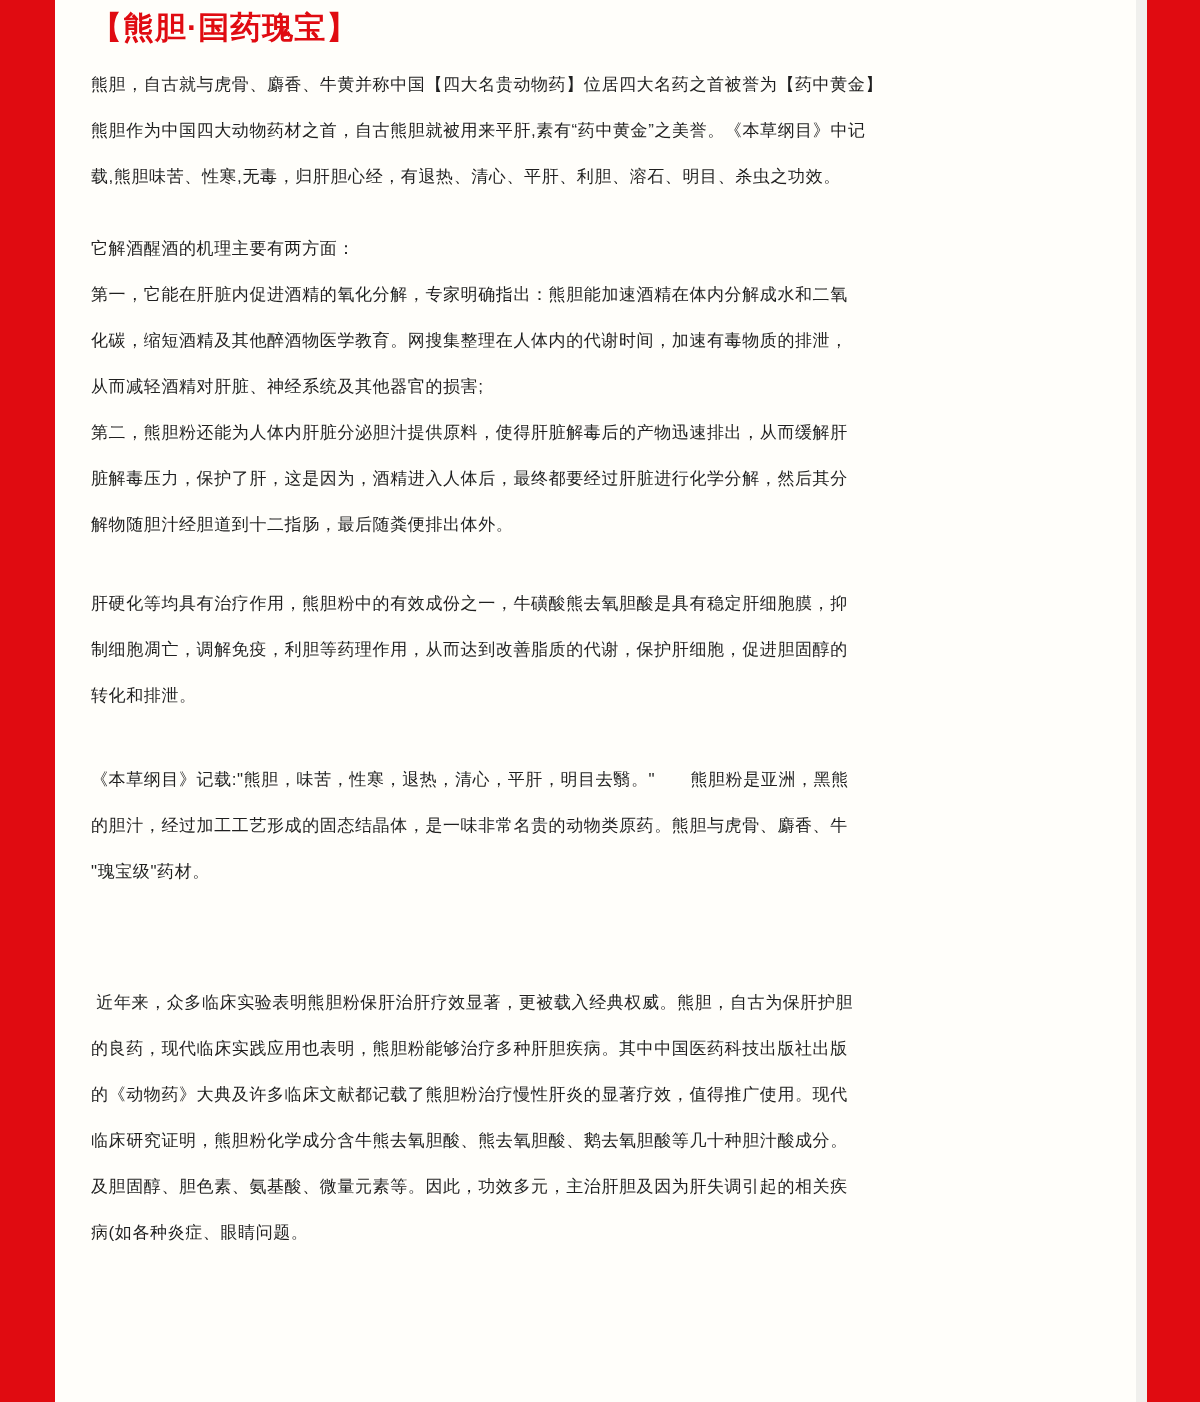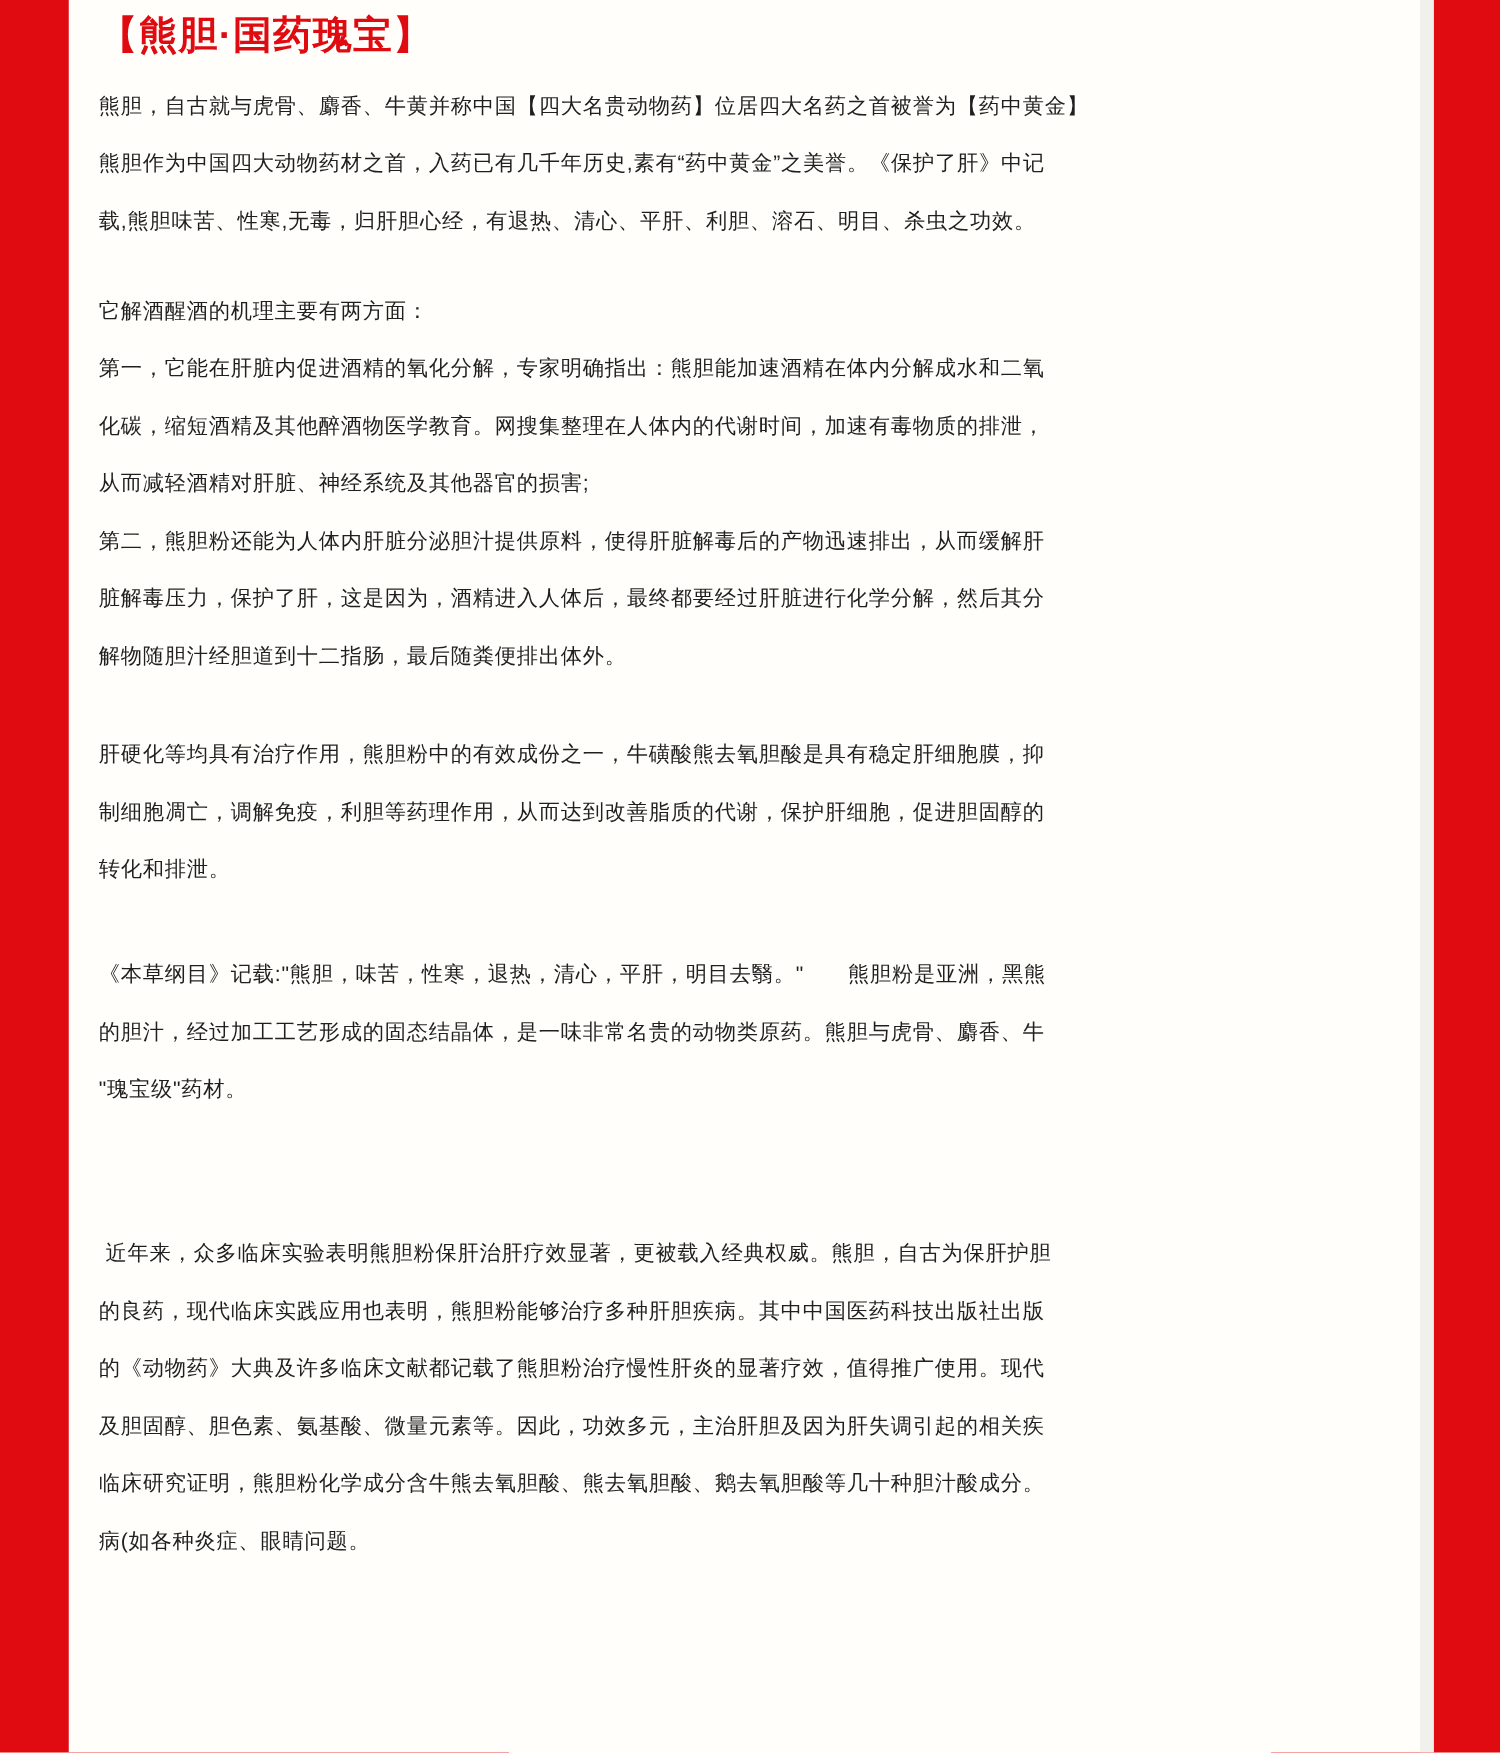--- a/index.html
+++ b/index.html
@@ -24,21 +24,21 @@
     position: absolute;
     right: 0;
     top: 0;
     width: 11px;
     height: 1402px;
     background: #ececea;
     opacity: 0.8;
   }
   .content {
     position: absolute;
-    left: 24px;
+    left: 36px;
     top: 6px;
     width: 1052px;
   }
   .title {
     margin: 0;
     padding: 0;
     color: var(--accent-red, #e00b11);
     font-size: 31px;
     font-weight: 900;
     letter-spacing: 1px;
@@ -61,21 +61,21 @@
 </style>
 </head>
 <body style="--accent-red: #e00b11; --panel-bg: #fffefa; --text-color: #1f1f1f;">
 
 <div class="panel">
   <div class="content">
     <h1 class="title">【熊胆·国药瑰宝】</h1>
     <div class="article" id="article-blocks">
         <div class="para">
           <div class="line">熊胆，自古就与虎骨、麝香、牛黄并称中国【四大名贵动物药】位居四大名药之首被誉为【药中黄金】</div>
-          <div class="line">熊胆作为中国四大动物药材之首，入药已有几千年历史,素有“药中黄金”之美誉。《保护了肝》中记</div>
+          <div class="line">熊胆作为中国四大动物药材之首，自古熊胆就被用来平肝,素有“药中黄金”之美誉。《本草纲目》中记</div>
           <div class="line">载,熊胆味苦、性寒,无毒，归肝胆心经，有退热、清心、平肝、利胆、溶石、明目、杀虫之功效。</div>
         </div>
         <div class="para">
           <div class="line">它解酒醒酒的机理主要有两方面：</div>
           <div class="line">第一，它能在肝脏内促进酒精的氧化分解，专家明确指出：熊胆能加速酒精在体内分解成水和二氧</div>
           <div class="line">化碳，缩短酒精及其他醉酒物医学教育。网搜集整理在人体内的代谢时间，加速有毒物质的排泄，</div>
           <div class="line">从而减轻酒精对肝脏、神经系统及其他器官的损害;</div>
           <div class="line">第二，熊胆粉还能为人体内肝脏分泌胆汁提供原料，使得肝脏解毒后的产物迅速排出，从而缓解肝</div>
           <div class="line">脏解毒压力，保护了肝，这是因为，酒精进入人体后，最终都要经过肝脏进行化学分解，然后其分</div>
           <div class="line">解物随胆汁经胆道到十二指肠，最后随粪便排出体外。</div>
@@ -87,20 +87,20 @@
         </div>
         <div class="para">
           <div class="line">《本草纲目》记载:"熊胆，味苦，性寒，退热，清心，平肝，明目去翳。"　　熊胆粉是亚洲，黑熊</div>
           <div class="line">的胆汁，经过加工工艺形成的固态结晶体，是一味非常名贵的动物类原药。熊胆与虎骨、麝香、牛</div>
           <div class="line">"瑰宝级"药材。</div>
         </div>
         <div class="para">
           <div class="line"> 近年来，众多临床实验表明熊胆粉保肝治肝疗效显著，更被载入经典权威。熊胆，自古为保肝护胆</div>
           <div class="line">的良药，现代临床实践应用也表明，熊胆粉能够治疗多种肝胆疾病。其中中国医药科技出版社出版</div>
           <div class="line">的《动物药》大典及许多临床文献都记载了熊胆粉治疗慢性肝炎的显著疗效，值得推广使用。现代</div>
+          <div class="line">临床研究证明，熊胆粉化学成分含牛熊去氧胆酸、熊去氧胆酸、鹅去氧胆酸等几十种胆汁酸成分。</div>
           <div class="line">及胆固醇、胆色素、氨基酸、微量元素等。因此，功效多元，主治肝胆及因为肝失调引起的相关疾</div>
-          <div class="line">临床研究证明，熊胆粉化学成分含牛熊去氧胆酸、熊去氧胆酸、鹅去氧胆酸等几十种胆汁酸成分。</div>
           <div class="line">病(如各种炎症、眼睛问题。</div>
         </div>
       </div>
   </div>
   <div class="scroll-track"></div>
 </div>
 
 </body></html>

